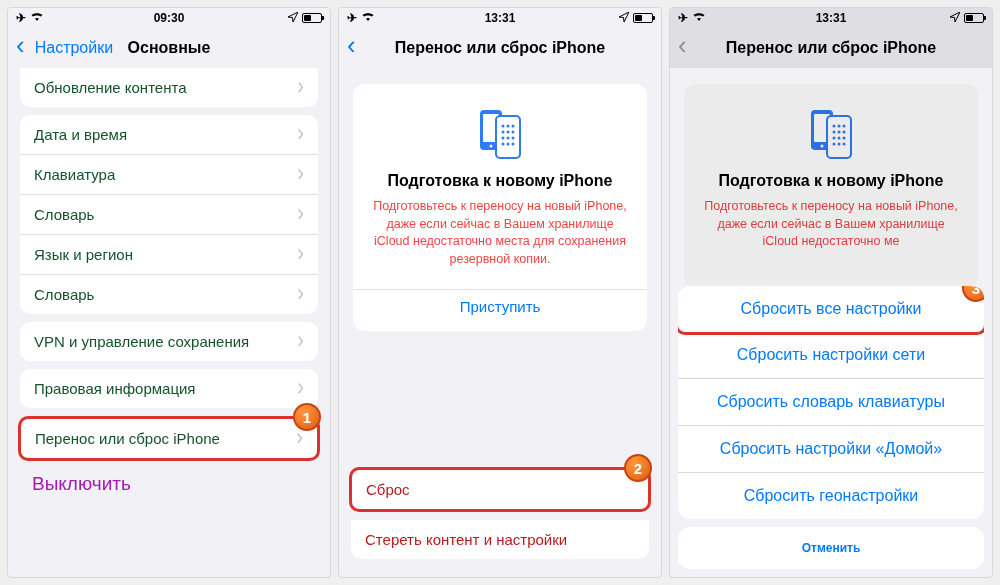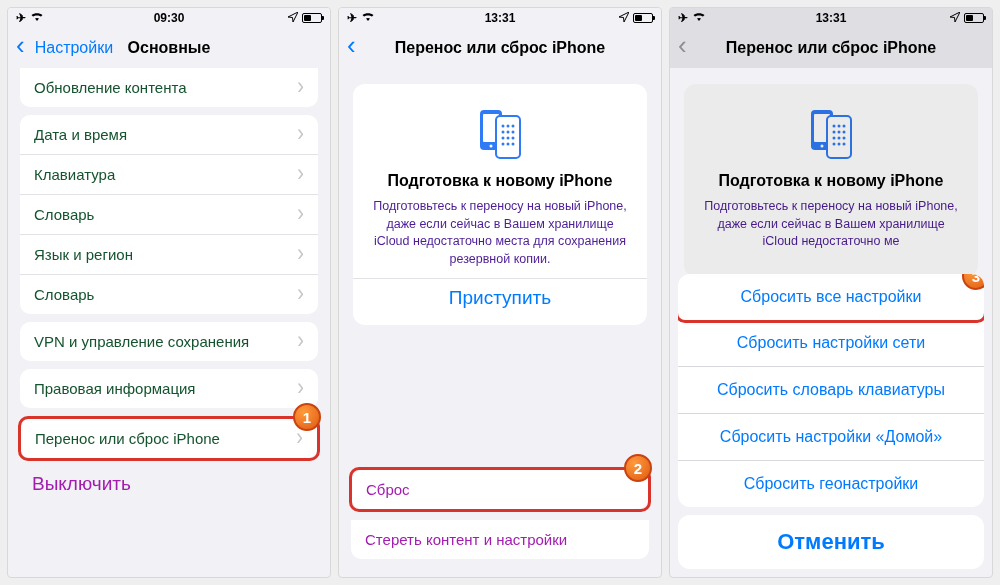--- a/index.html
+++ b/index.html
@@ -69,21 +69,21 @@
     display: flex;
     align-items: center;
     justify-content: space-between;
     padding: 11px 14px;
     font-size: 15px;
     border-bottom: 0.5px solid #e2e2e6;
     position: relative;
   }
   .row:last-child { border-bottom: none; }
   .row .label { color: #14532d; }
-  .row .label.link { color: #a21caf; }
+  .row .label.link { color: #b91c1c; }
   .chev { color: #c6c6c9; font-size: 14px; }
   .highlight-box {
     border: 3px solid #d9342b;
     border-radius: 10px;
     margin: 8px 10px;
     position: relative;
   }
   .highlight-box .list-group { margin: 0; }
   .badge {
     position: absolute;
@@ -103,22 +103,22 @@
     z-index: 5;
   }
   .card {
     background: #fff;
     border-radius: 12px;
     margin: 16px 14px 8px;
     padding: 20px 16px 8px;
     text-align: center;
   }
   .card-title { font-weight: 600; font-size: 16px; margin: 12px 0 8px; }
-  .card-text { font-size: 12.5px; color: #4c1d95; line-height: 1.4; margin-bottom: 10px; }
-  .card-link { color: #007aff; font-size: 19px; padding: 8px 0; border-top: 0.5px solid #e2e2e6; margin: 0 -16px; }
+  .card-text { font-size: 12.5px; color: #ef4444; line-height: 1.4; margin-bottom: 21px; }
+  .card-link { color: #007aff; font-size: 15px; padding: 8px 0; border-top: 0.5px solid #e2e2e6; margin: 0 -16px; }
   .phones-icon { display: flex; justify-content: center; margin-bottom: 6px; }
   .bottom-list {
     position: absolute;
     bottom: 10px;
     left: 0;
     right: 0;
   }
   .sheet {
     position: absolute;
     bottom: 0;
@@ -140,21 +140,21 @@
     font-size: 16px;
     border-bottom: 0.5px solid #d8d8dc;
   }
   .sheet-row:last-child { border-bottom: none; }
   .sheet-cancel {
     background: #fff;
     border-radius: 12px;
     padding: 14px;
     text-align: center;
     color: #007aff;
-    font-size: 22px;
+    font-size: 12px;
     font-weight: 600;
   }
   .sheet-highlight {
     border: 3px solid #d9342b;
     border-radius: 10px;
     margin: -3px;
     position: relative;
   }
   .sheet-highlight .sheet-row { border-bottom: none; }
   .chev-icon::before {

